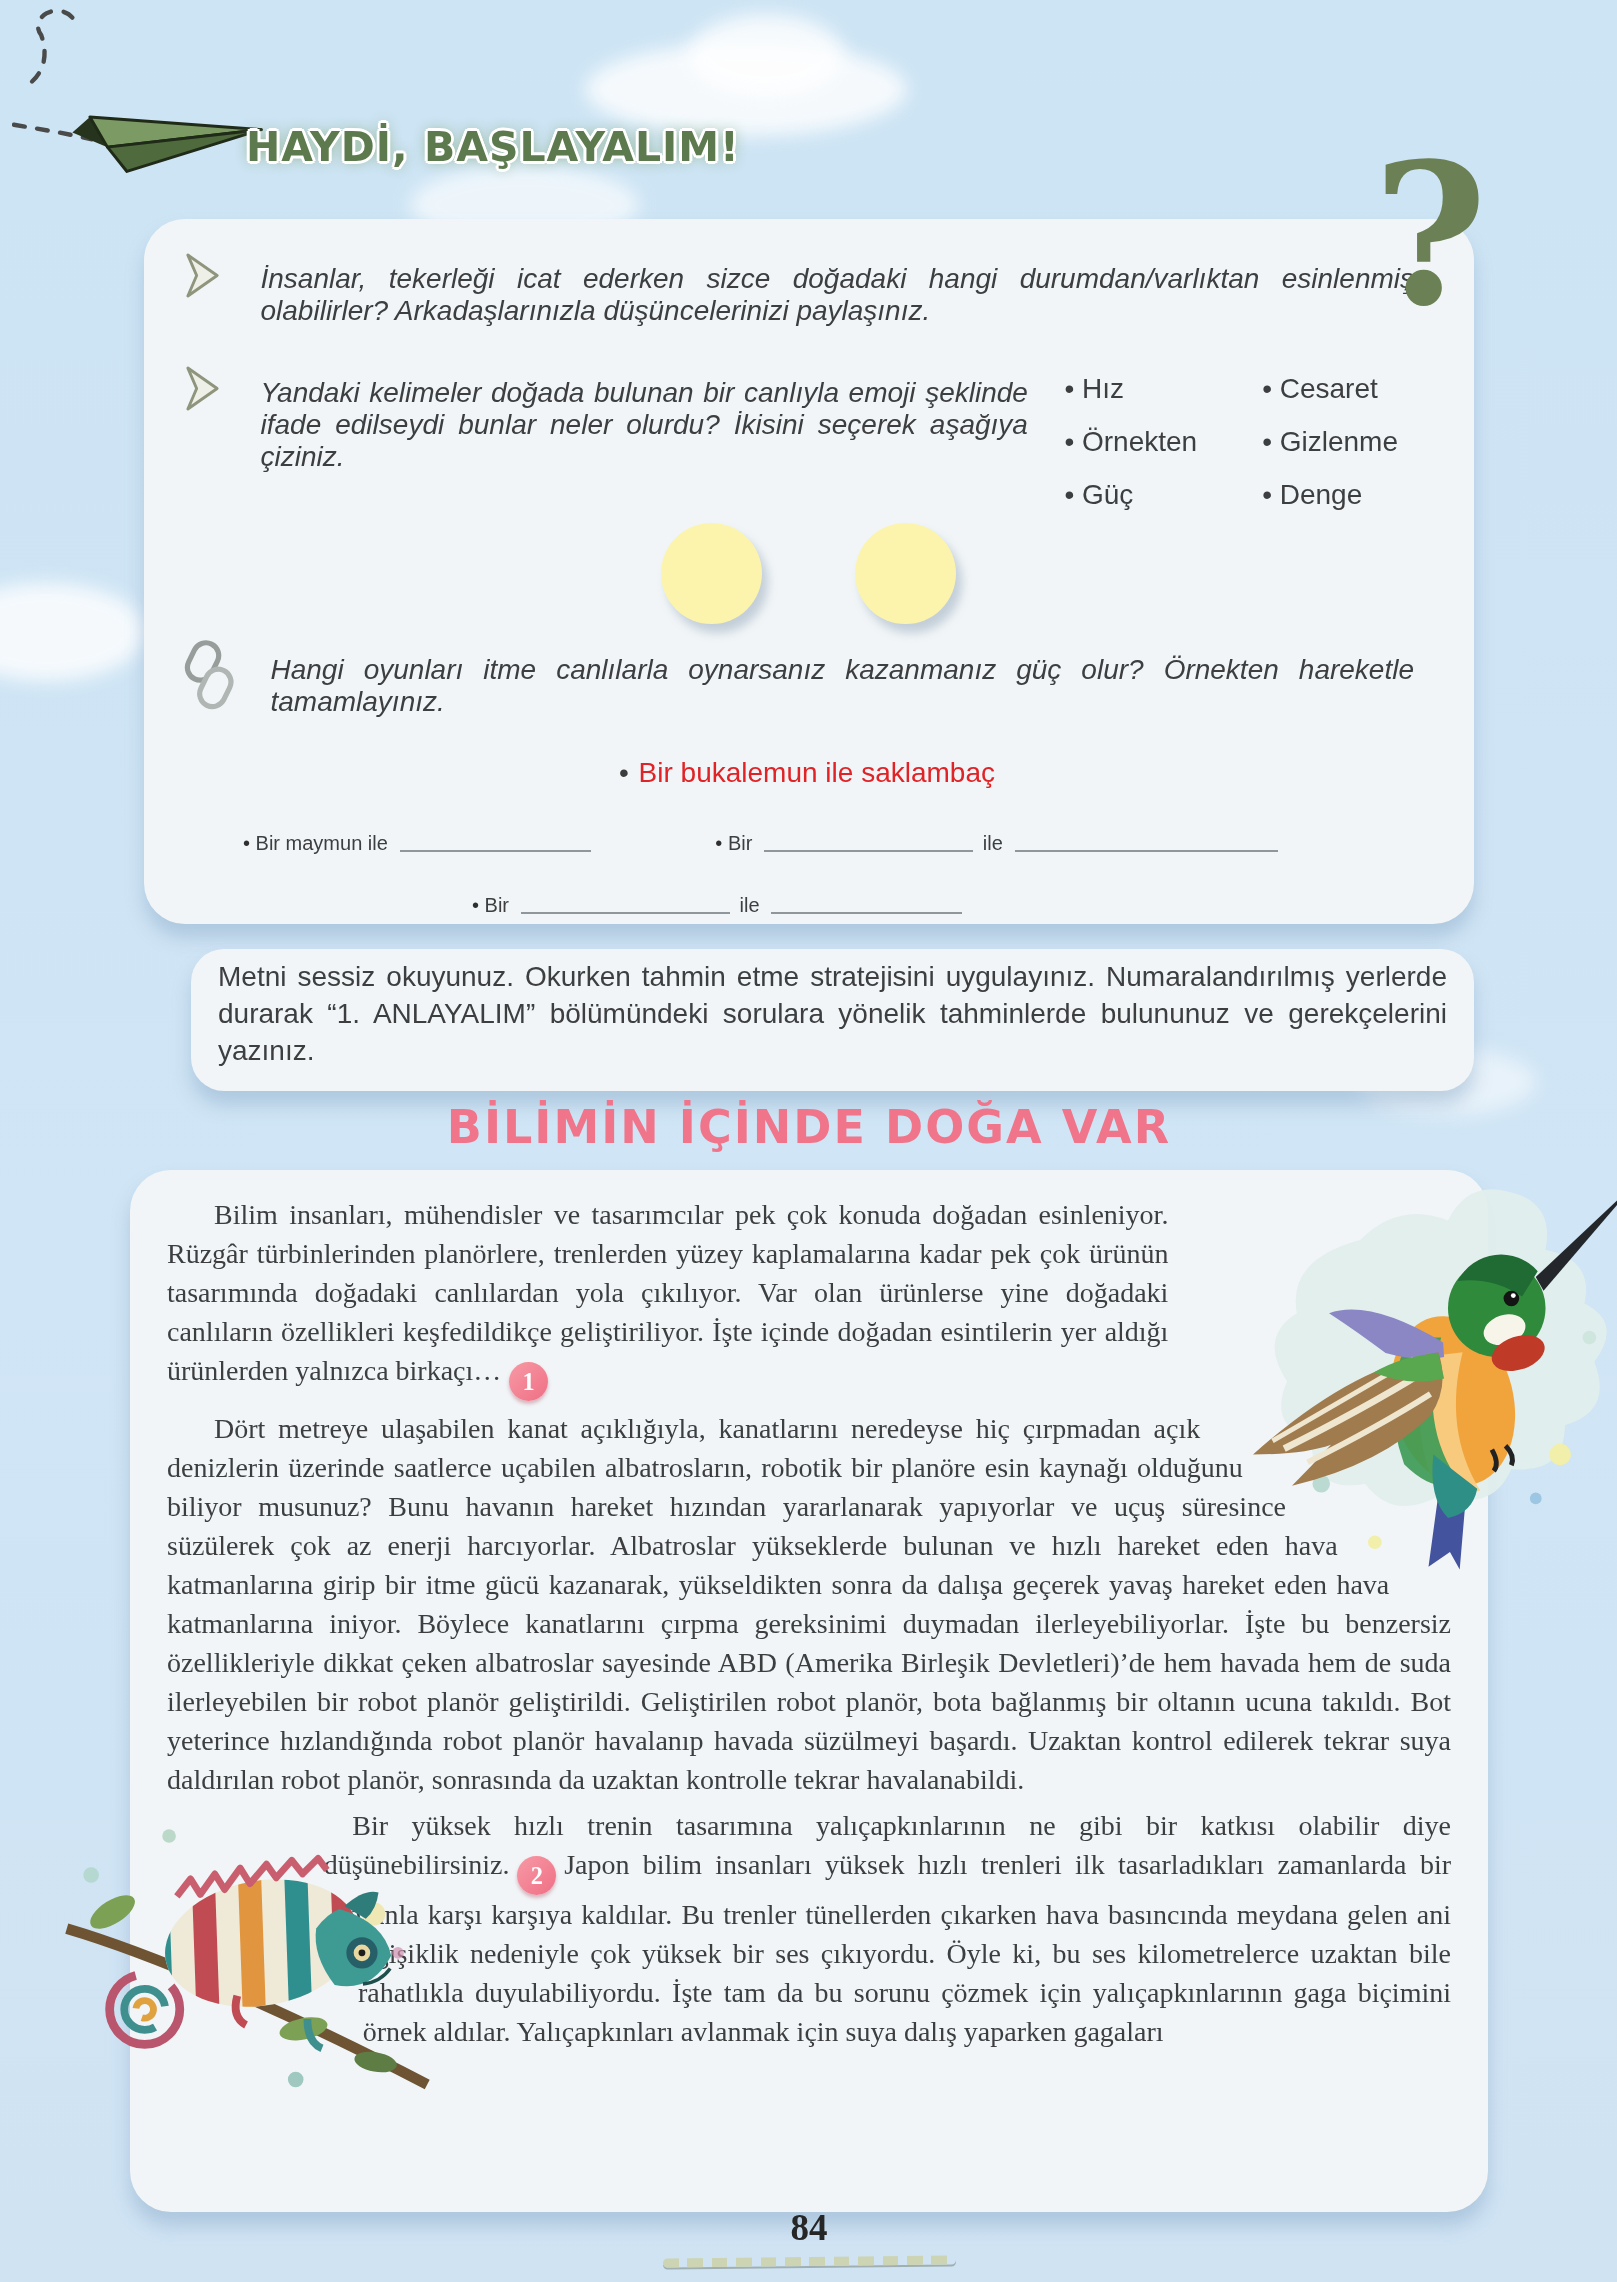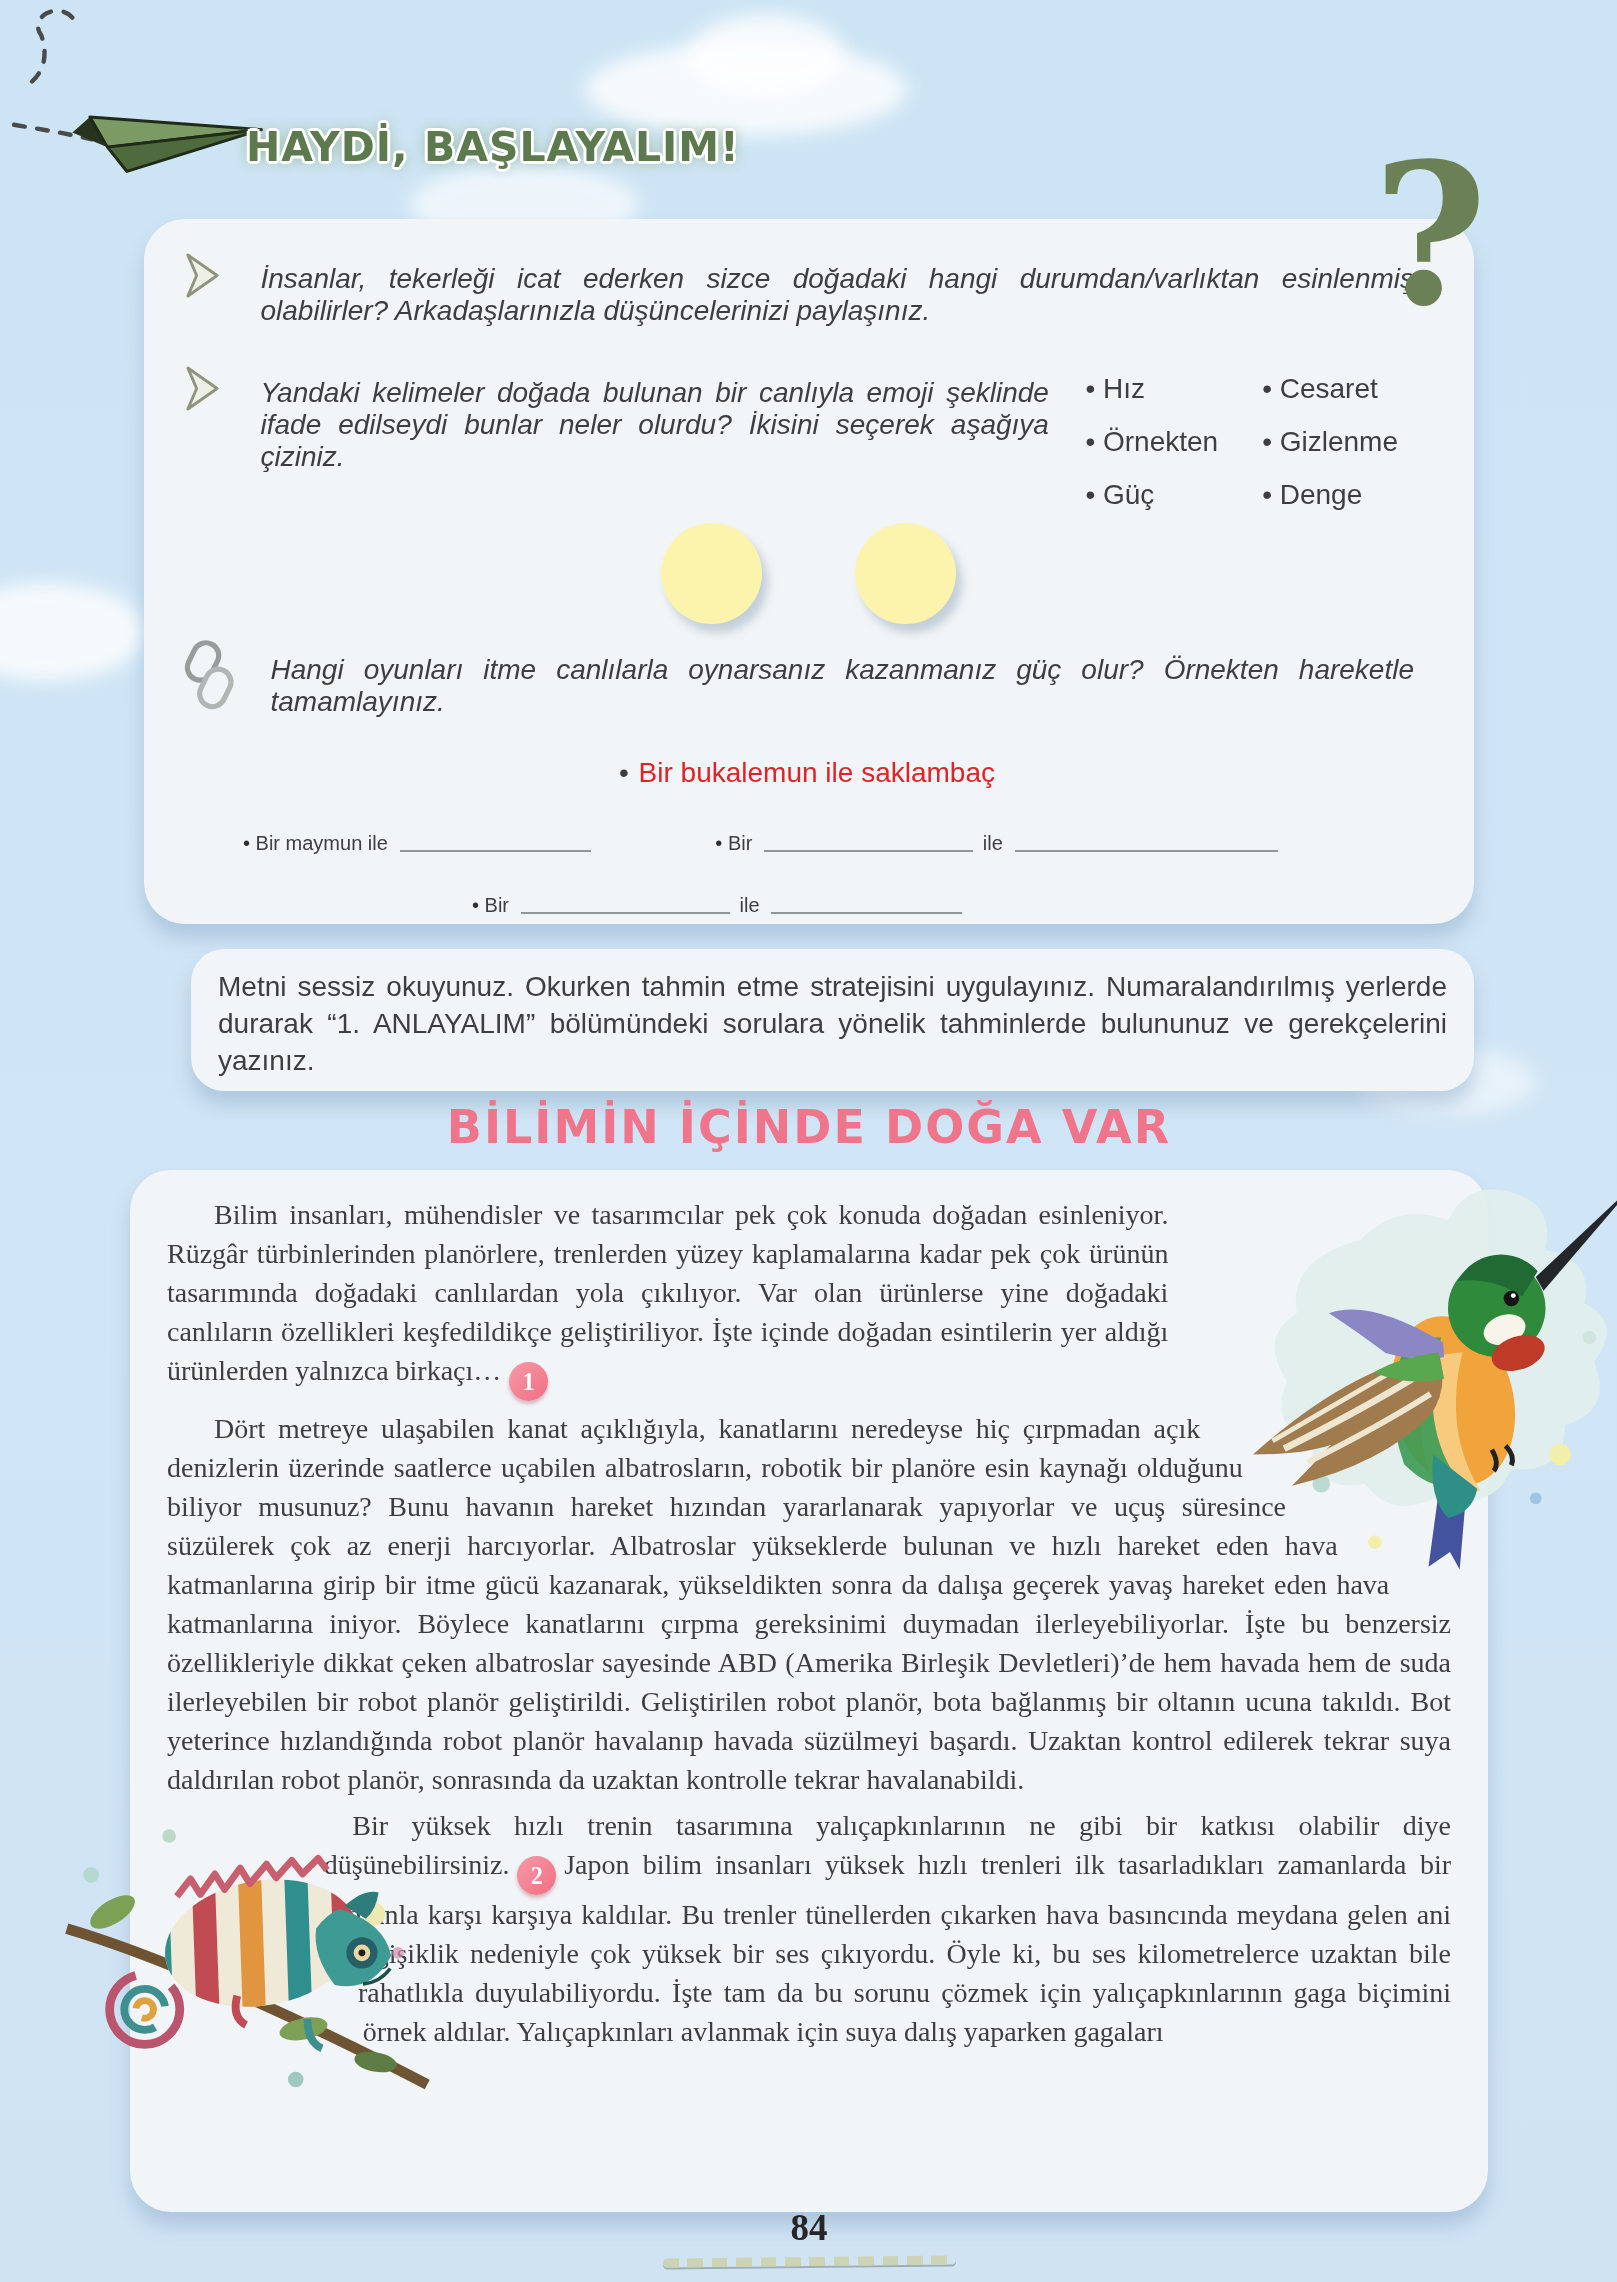--- a/index.html
+++ b/index.html
@@ -30,39 +30,39 @@
     position:absolute;background:#f1f5f7;border-radius:41px;z-index:1;
     box-shadow:0 13.7px 17.6px rgba(120,155,190,.38);
     box-sizing:border-box;
   }
   .box1{left:144px;top:219px;width:1330px;height:705px;padding:27px 43px 0 39px;}
   .q-row{display:flex;gap:19.5px;}
   .chev{flex:0 0 41px;padding-top:4.9px;}
   .q-text{font-size:28px;line-height:32px;text-align:justify;margin:17px;font-style:italic;}
   .rowA{margin-bottom:15.6px;}
   .rowB .q-text{width:800px;}
-  .words{margin-left:auto;display:flex;gap:44px;padding:2px 33px 0 0;}
+  .words{margin-left:auto;display:flex;gap:65px;padding:2px 33px 0 0;}
   .words ul{list-style:none;margin:0;padding:0;}
   .words li{font-size:28px;line-height:53px;white-space:nowrap;}
   .words li::before{content:"•  ";}
   .circles{display:flex;gap:93px;margin:2px 0 0 478px;}
   .yc{width:101px;height:101px;border-radius:50%;background:#fcf4ad;
       box-shadow:5.9px 8.8px 9.8px rgba(110,135,160,.35);}
   .rowD{margin-top:13.7px;}
   .clip{flex:0 0 51px;padding-top:2px;}
   .example-row{margin-top:21.5px;text-align:center;font-size:28px;}
   .example-row .bullet{color:#3c3c3c;margin-right:9.8px;}
   .example-red{color:#e02326;}
   .fill-row{display:flex;align-items:flex-end;margin-top:43px;font-size:20px;}
   .fill-row2{margin-top:39px;}
   .fill-item{white-space:nowrap;}
   .fill-item::before{content:"•  ";color:#2f2f2f;}
   .blank{display:inline-block;border-bottom:2.9px solid #8f969c;height:5.9px;margin:0 9.8px -2px 11.7px;}
   .b196{width:191px;}.b214{width:209px;}.b270{width:263px;}
-  .box2{left:191px;top:949px;width:1283px;height:142px;border-radius:33px;padding:19px 27px;}
+  .box2{left:191px;top:949px;width:1283px;height:142px;border-radius:33px;padding:9px 27px;}
   .box2 p{margin:0;font-size:28px;line-height:37px;text-align:justify;}
   .section-title{
     position:absolute;left:0;top:1100px;width:100%;text-align:center;z-index:2;
     font-family:"DejaVu Sans",sans-serif;font-weight:bold;
     font-size:46px;letter-spacing:2px;color:#f0758b;
   }
   .box3{left:130px;top:1170px;width:1358px;height:1042px;padding:25px 37px 0 37px;font-family:Liberation Serif, serif;}
   .box3 p{margin:0 0 7.8px 0;font-size:28px;line-height:39px;text-align:justify;text-indent:47px;}
   .hum-float{
     float:right;width:322px;height:390px;margin:-11.7px -57px 5.9px 17.6px;position:relative;

